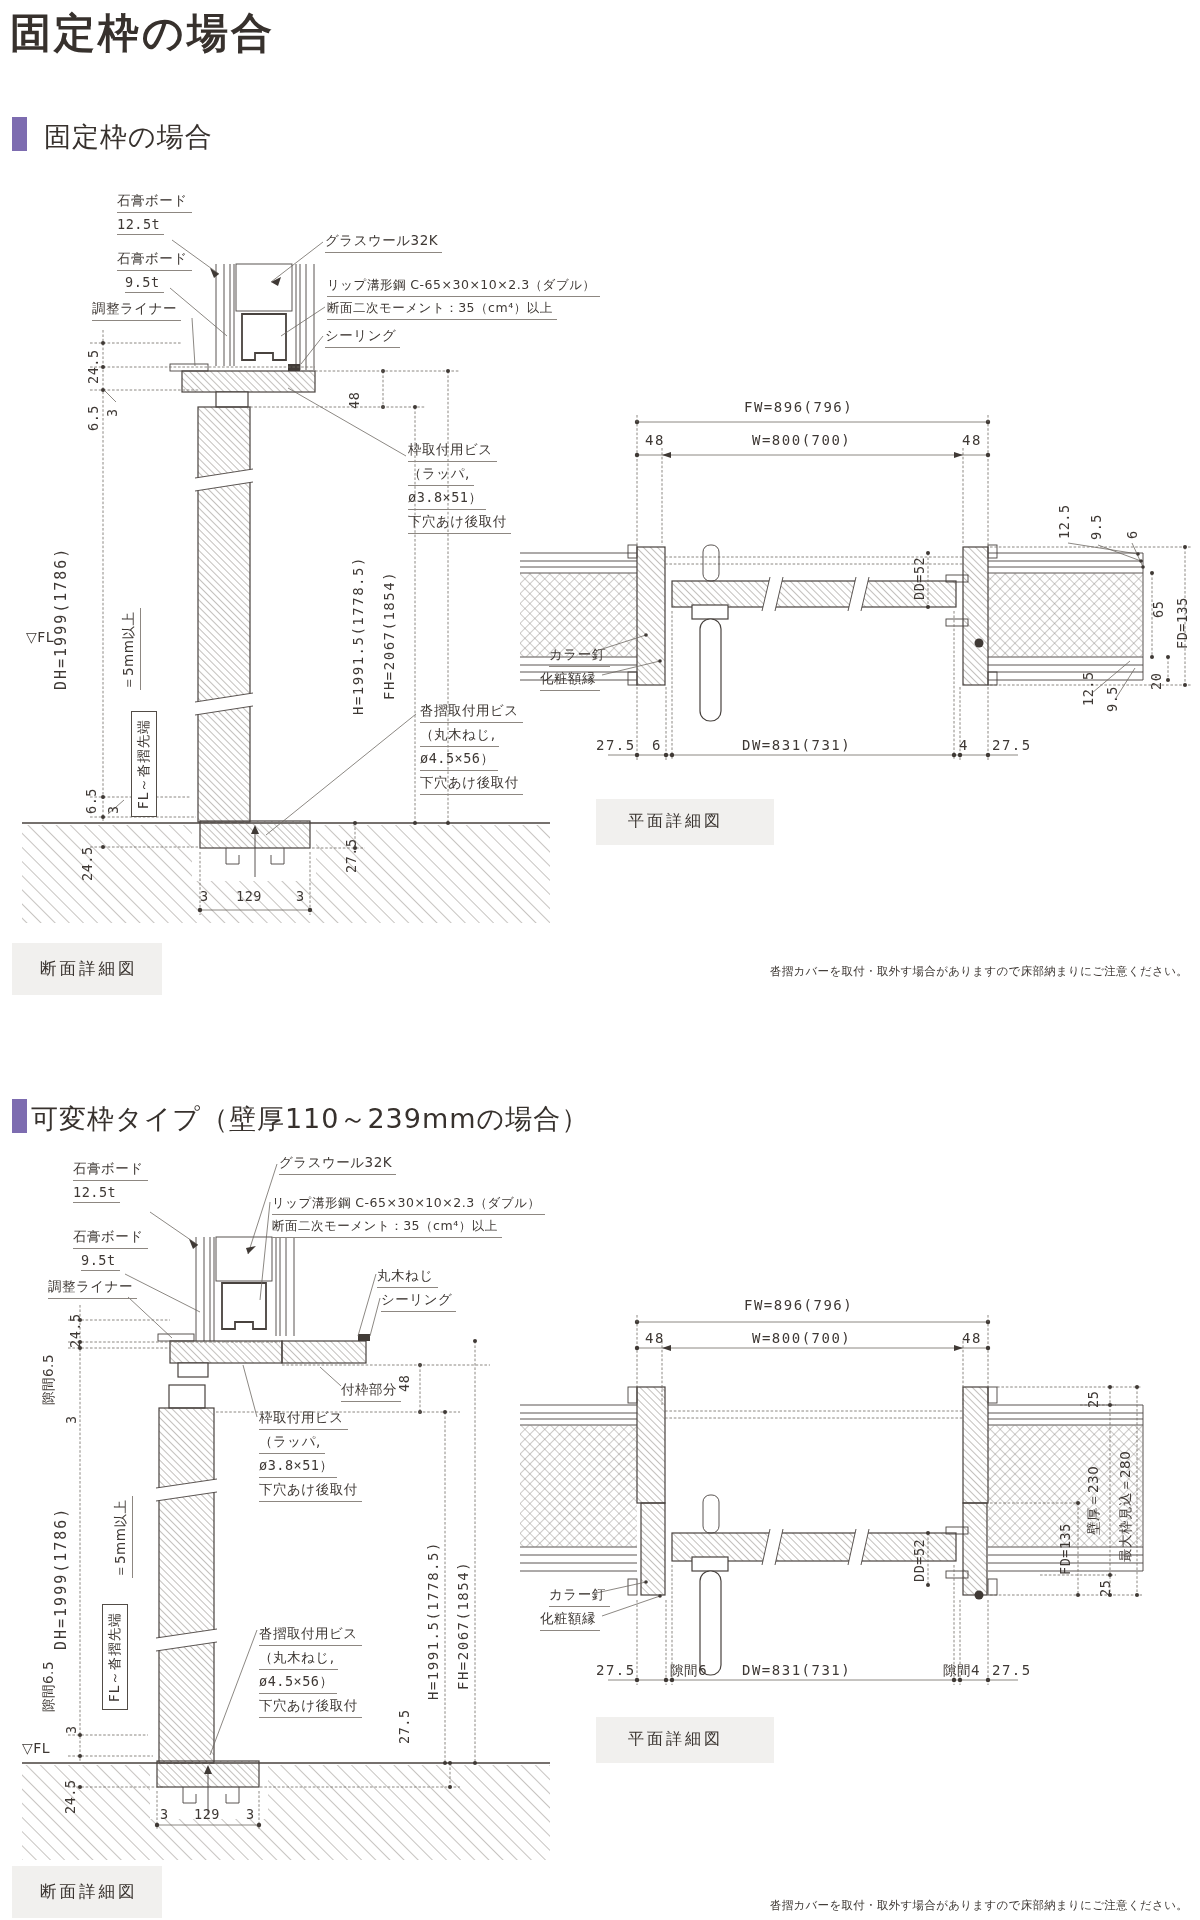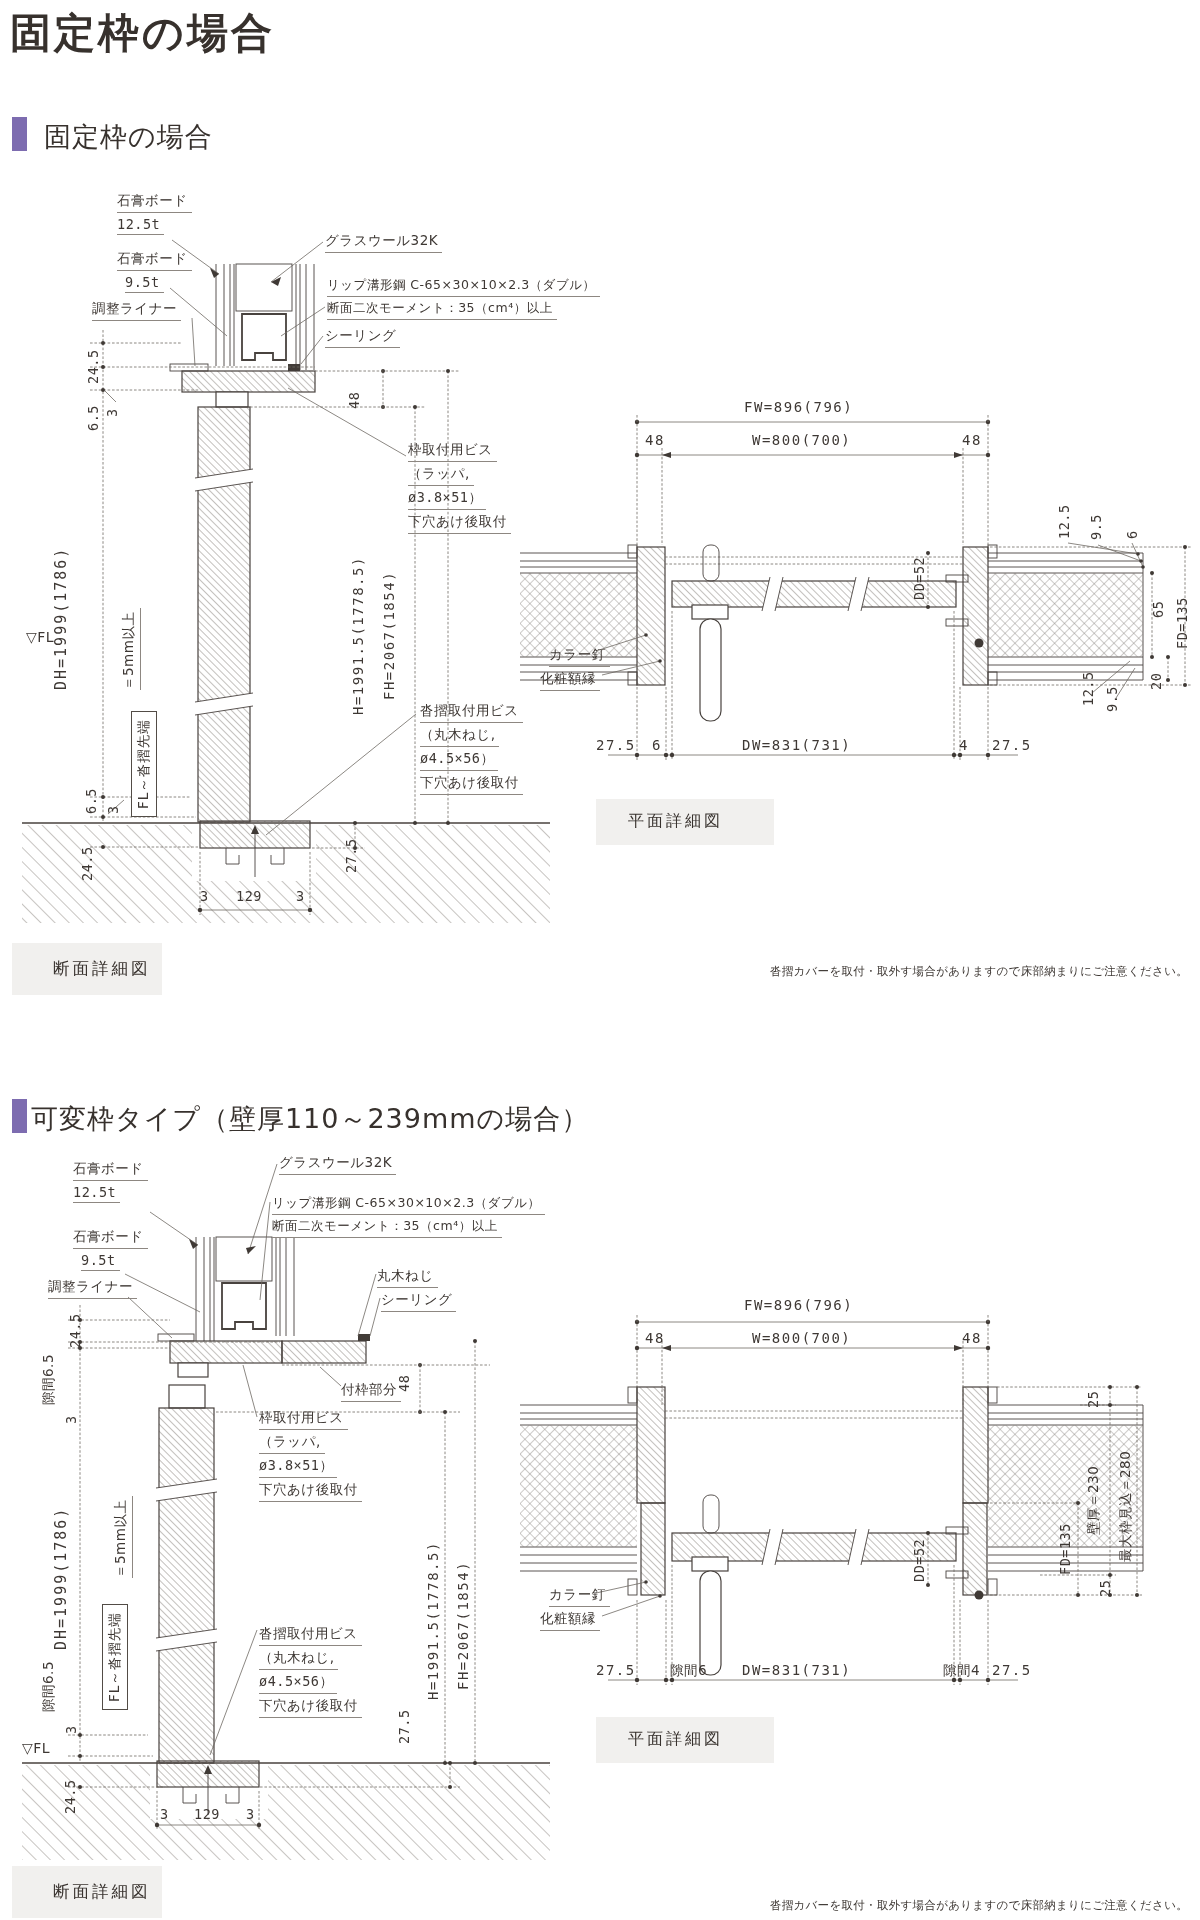--- a/index.html
+++ b/index.html
@@ -11,21 +11,21 @@
   .h2{font-size:27px;font-weight:400;letter-spacing:1px;color:#37312d}
   .hbar{width:15px;height:34px}
   .jl{font-size:13.5px;letter-spacing:.5px}
   .s13{font-size:12.5px}
   .dim{font-family:"DejaVu Sans Mono",monospace;font-size:13.5px;letter-spacing:.5px}
   .d14{font-size:14px;letter-spacing:1.5px}
   .d15{font-size:15px;letter-spacing:2px}
   .ul{border-bottom:1px solid #8d8781;padding:0 4px 2px 0}
   .rot{transform:rotate(-90deg);transform-origin:0 0}
   .flbox{border:1.2px solid #524c46;padding:3px 7px;font-size:13.5px;letter-spacing:1px;background:#fff}
-  .cap{background:#f1f0ee;width:150px;height:52px;padding:15px 0 0 41px;
+  .cap{background:#f1f0ee;width:150px;height:52px;padding:15px 0 0 28px;
        font-size:16.5px;letter-spacing:3px;color:#37312d}
   .cap2{background:#f1f0ee;width:178px;height:46px;padding:12px 0 0 32px;
        font-size:16px;letter-spacing:3px;color:#37312d}
   .fn{font-size:11.5px;letter-spacing:.3px;width:1188px;text-align:right}
   svg{position:absolute}
   .ol{stroke:#48423e;stroke-width:1.2}
   .ol2{stroke:#48423e;stroke-width:1.7;fill:none}
   .tl{stroke:#48423e;stroke-width:.9;fill:none}
   .dl{stroke:#6f6963;stroke-width:.8;fill:none;stroke-dasharray:2.6 1.8}
   .sl{stroke:#6f6963;stroke-width:.8;fill:none}

